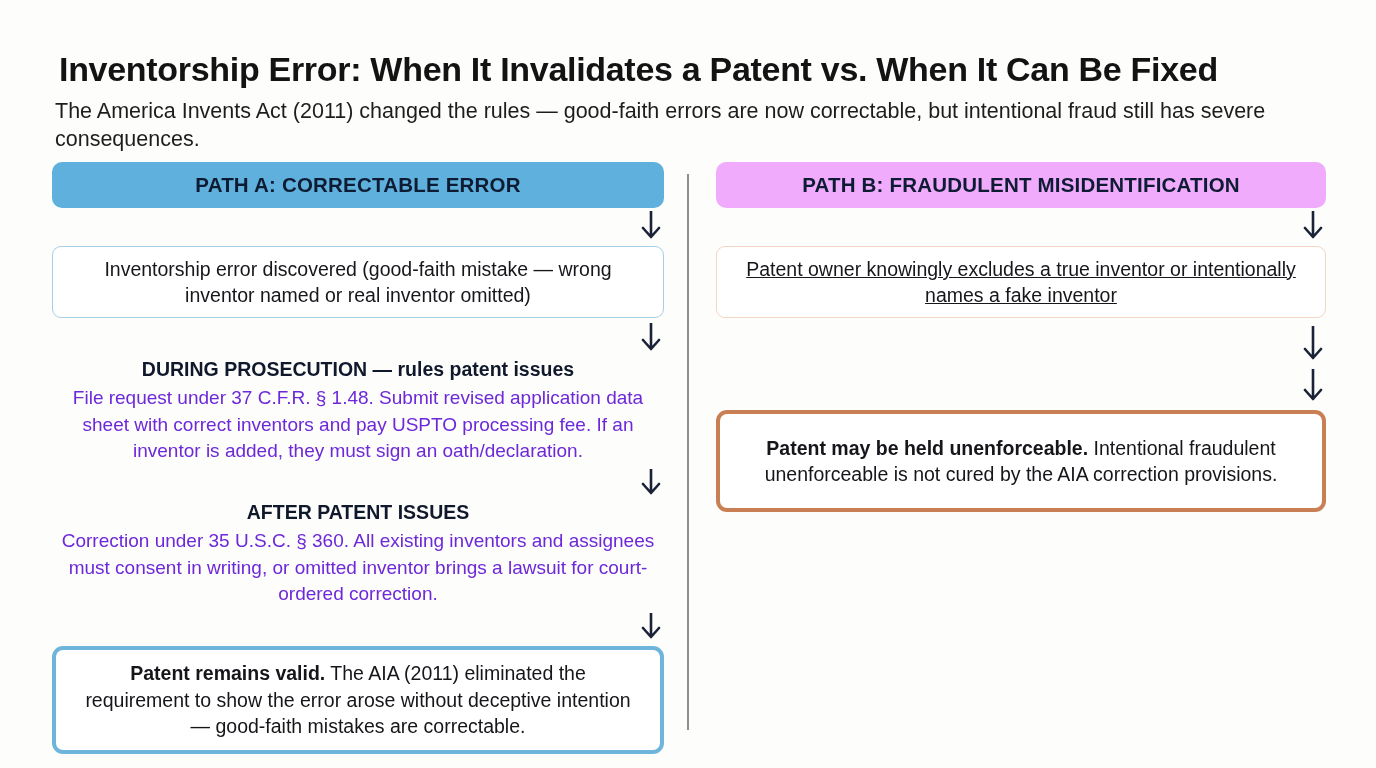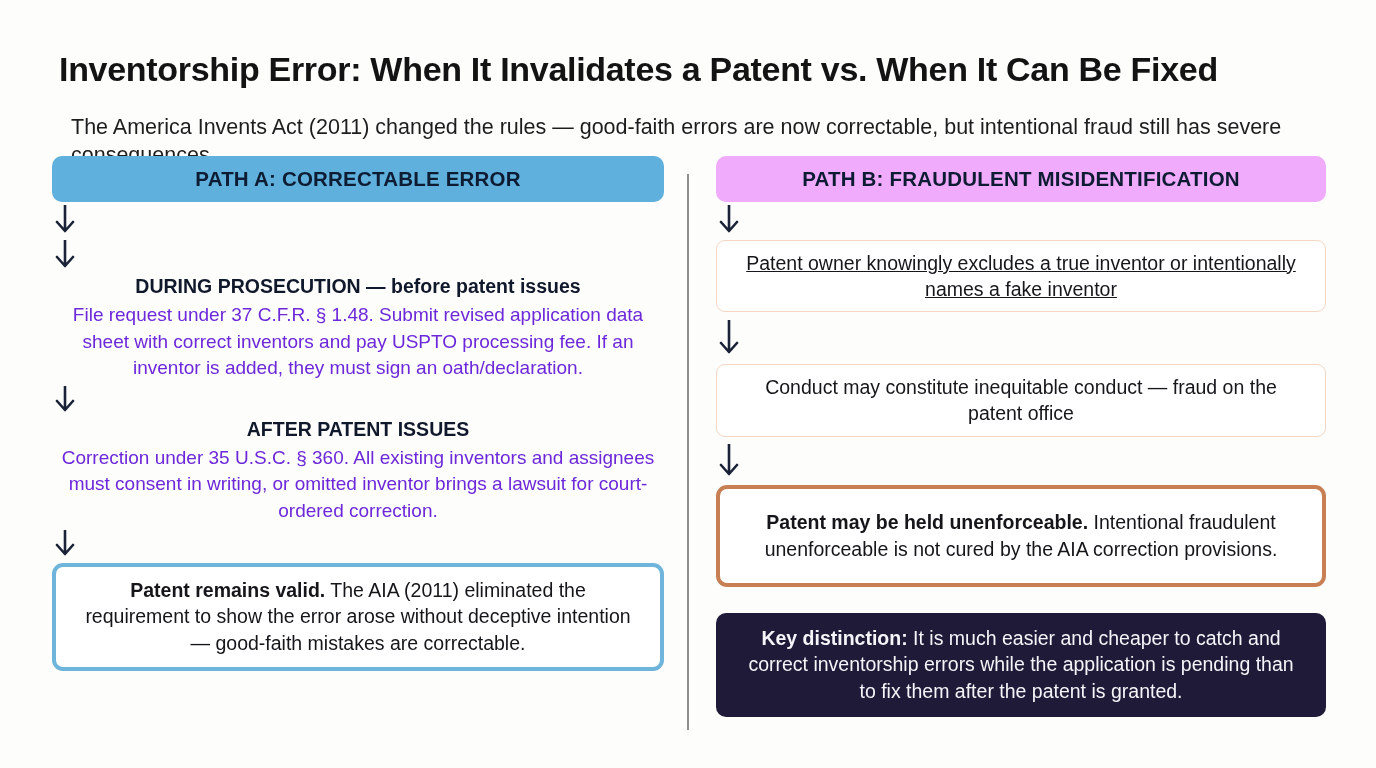--- a/index.html
+++ b/index.html
@@ -5,26 +5,26 @@
   html,body { margin:0; padding:0; background:#ffffff; }
   .page {
     position:relative; width:1376px; height:768px; overflow:hidden;
     background:#fdfdfc; font-family:"Liberation Sans", sans-serif; color:#141414;
   }
   .title {
     position:absolute; left:55px; top:46px; margin:4px;
     font-size:34px; font-weight:700; letter-spacing:-0.3px; color:#131313; white-space:nowrap;
   }
   .subtitle {
-    position:absolute; left:55px; top:98px; margin:16px; width:1262px;
+    position:absolute; left:55px; top:98px; margin:0; width:1262px;
     font-size:21.5px; line-height:1.3; color:#1d1d1d;
   }
   .divider { position:absolute; left:687px; top:174px; width:2px; height:556px; background:#8f8f8f; }
 
-  .col { position:absolute; top:156px; display:flex; flex-direction:column; align-items:flex-start; }
+  .col { position:absolute; top:162px; display:flex; flex-direction:column; align-items:flex-end; }
   .col-a { left:52px; width:612px; }
   .col-b { left:716px; width:610px; }
 
   .hdr {
     width:100%; height:46px; box-sizing:border-box; border-radius:10px; flex:none;
     display:flex; align-items:center; justify-content:center;
     font-weight:700; font-size:20.5px; color:#0e1c33; letter-spacing:0.2px;
   }
   .hdr-a { background:#5fb0dc; }
   .hdr-b { background:#f0abfc; }
@@ -71,27 +71,30 @@
 
   <div class="divider"></div>
 
   <section class="col col-a">
     <div class="hdr hdr-a">PATH A: CORRECTABLE ERROR</div>
 
     <svg class="arrow mt3" width="26" height="30" viewBox="0 0 26 30">
       <path d="M13 0 L13 25 M5 17 L13 26 L21 17" fill="none" stroke="#1a2238" stroke-width="2.6" stroke-linecap="round" stroke-linejoin="round"></path>
     </svg>
 
+    <div class="box box-edge-a mt5">
+      <span>Inventorship error discovered (good-faith mistake — wrong inventor named or real inventor omitted)</span>
+    </div>
 
     <svg class="arrow mt5" width="26" height="30" viewBox="0 0 26 30">
       <path d="M13 0 L13 25 M5 17 L13 26 L21 17" fill="none" stroke="#1a2238" stroke-width="2.6" stroke-linecap="round" stroke-linejoin="round"></path>
     </svg>
 
     <div class="step mt5">
-      <div class="step-h">DURING PROSECUTION — before patent issues</div>
+      <div class="step-h">DURING PROSECUTION — rules patent issues</div>
       <div class="step-t">File request under 37 C.F.R. § 1.48. Submit revised application data sheet with correct inventors and pay USPTO processing fee. If an inventor is added, they must sign an oath/declaration.</div>
     </div>
 
     <svg class="arrow mt4" width="26" height="28" viewBox="0 0 26 28">
       <path d="M13 0 L13 23 M5 15 L13 24 L21 15" fill="none" stroke="#1a2238" stroke-width="2.6" stroke-linecap="round" stroke-linejoin="round"></path>
     </svg>
 
     <div class="step mt4">
       <div class="step-h">AFTER PATENT ISSUES</div>
       <div class="step-t">Correction under 35 U.S.C. § 360. All existing inventors and assignees must consent in writing, or omitted inventor brings a lawsuit for court-ordered correction.</div>
@@ -114,30 +117,24 @@
     </svg>
 
     <div class="box box-edge-b mt5">
       <span>Patent owner knowingly excludes a true inventor or intentionally names a fake inventor</span>
     </div>
 
     <svg class="arrow mt8" width="26" height="36" viewBox="0 0 26 36">
       <path d="M13 0 L13 31 M5 23 L13 32 L21 23" fill="none" stroke="#1a2238" stroke-width="2.6" stroke-linecap="round" stroke-linejoin="round"></path>
     </svg>
 
-    <div class="box box-ineq mt8">
-      <span>Conduct may constitute inequitable conduct — fraud on the patent office</span>
-    </div>
 
     <svg class="arrow mt7" width="26" height="34" viewBox="0 0 26 34">
       <path d="M13 0 L13 29 M5 21 L13 30 L21 21" fill="none" stroke="#1a2238" stroke-width="2.6" stroke-linecap="round" stroke-linejoin="round"></path>
     </svg>
 
     <div class="outcome outcome-b mt7">
       <span><b class="lead">Patent may be held unenforceable.</b><span> Intentional fraudulent unenforceable is not cured by the AIA correction provisions.</span></span>
     </div>
 
-    <div class="keybox mt26">
-      <span><b class="lead">Key distinction:</b><span> It is much easier and cheaper to catch and correct inventorship errors while the application is pending than to fix them after the patent is granted.</span></span>
-    </div>
   </section>
 
 </div>
 
 </body></html>

